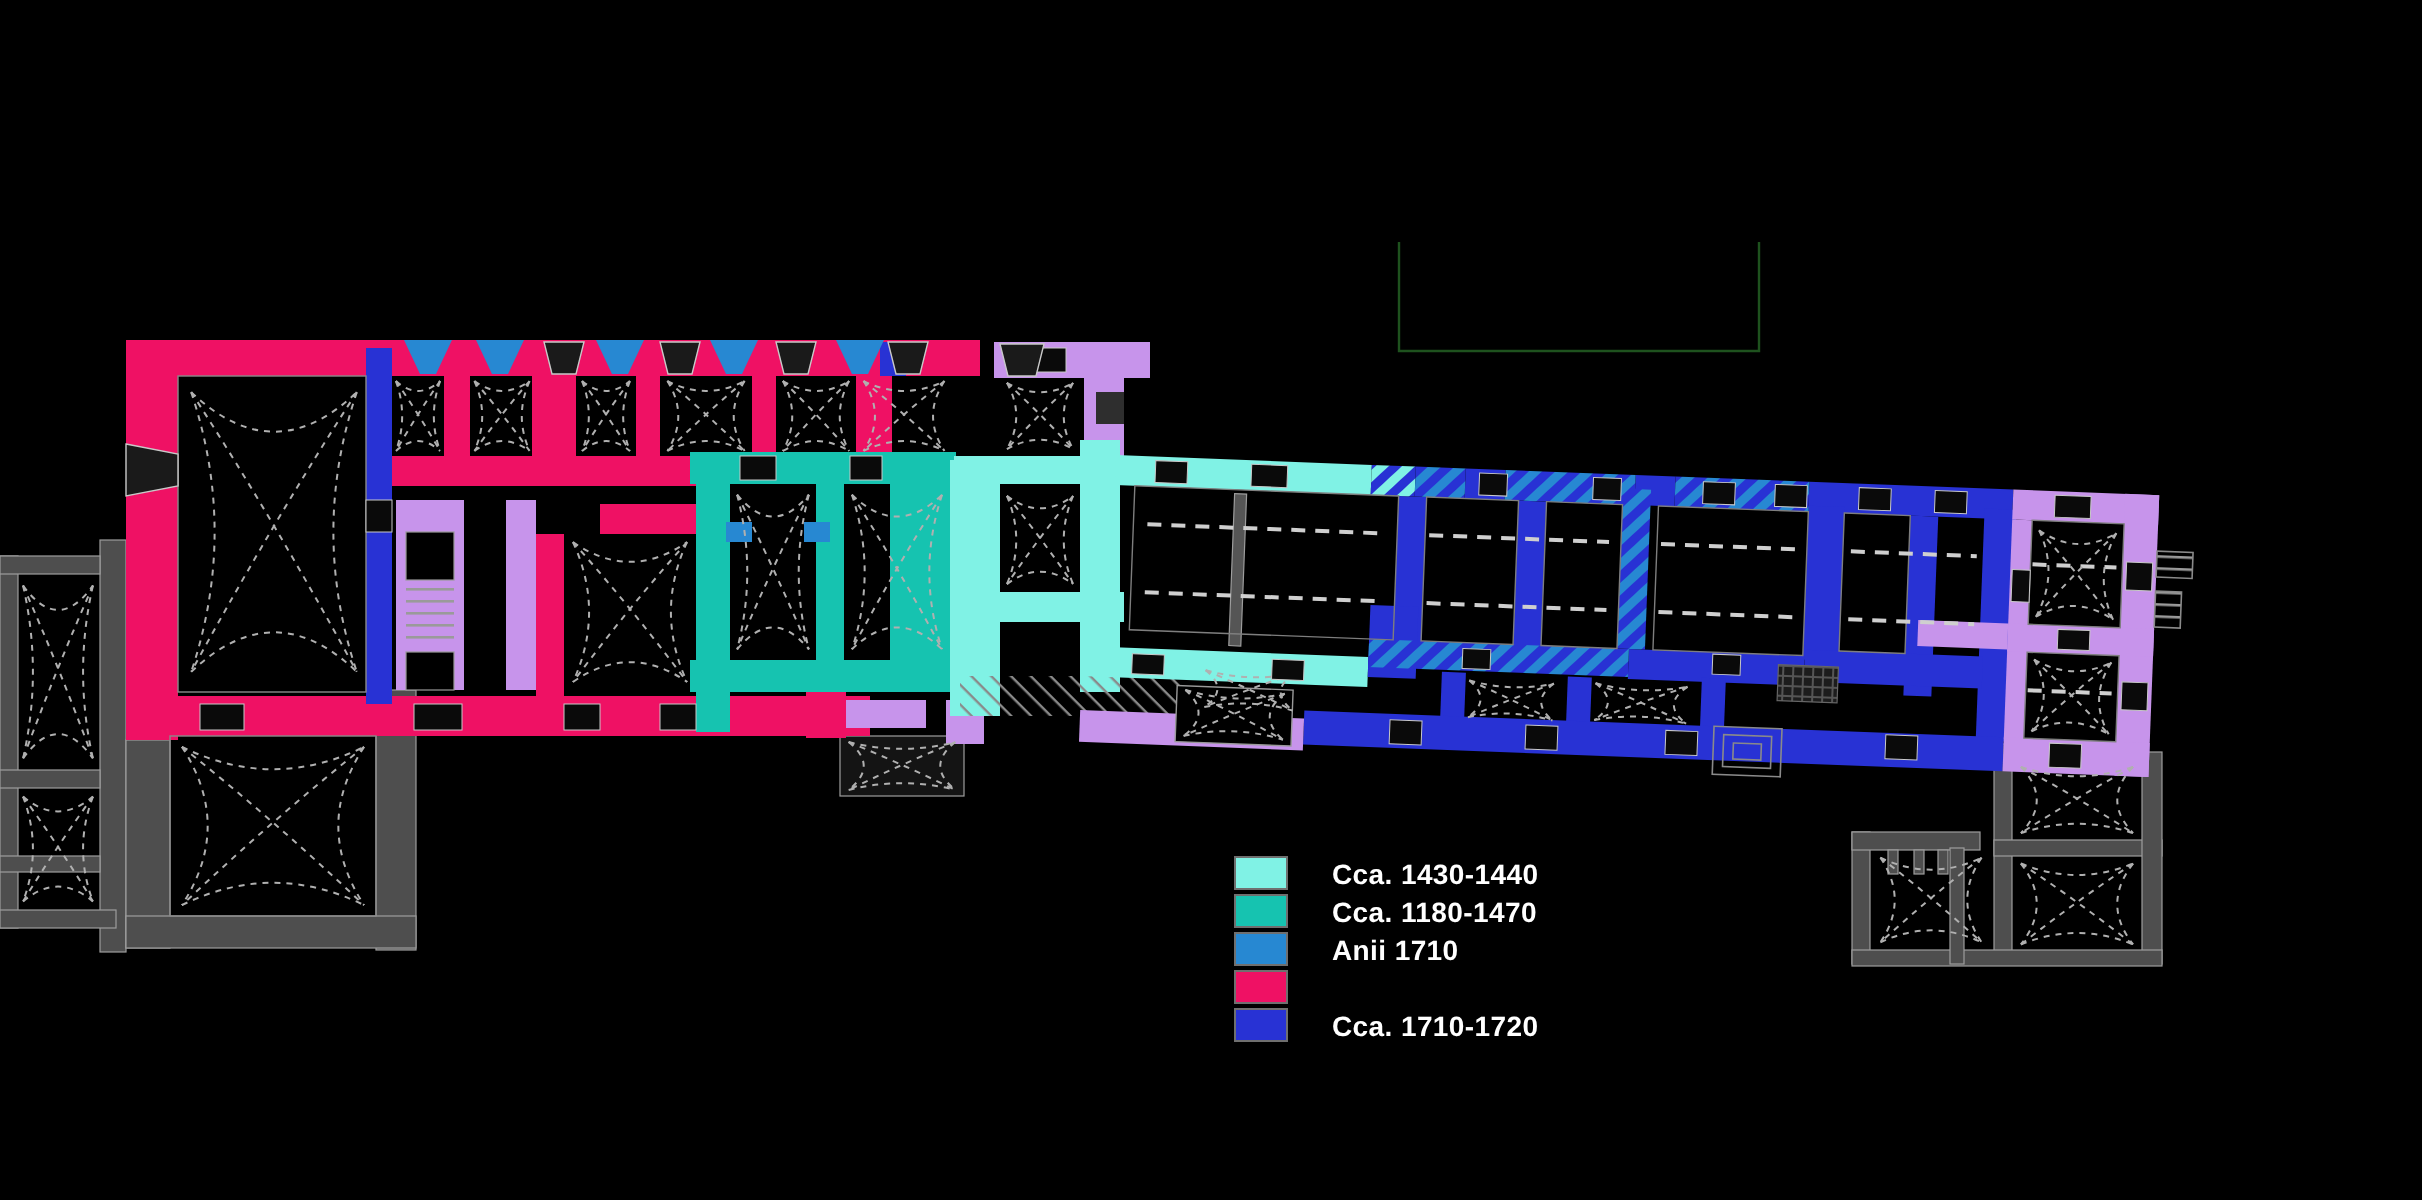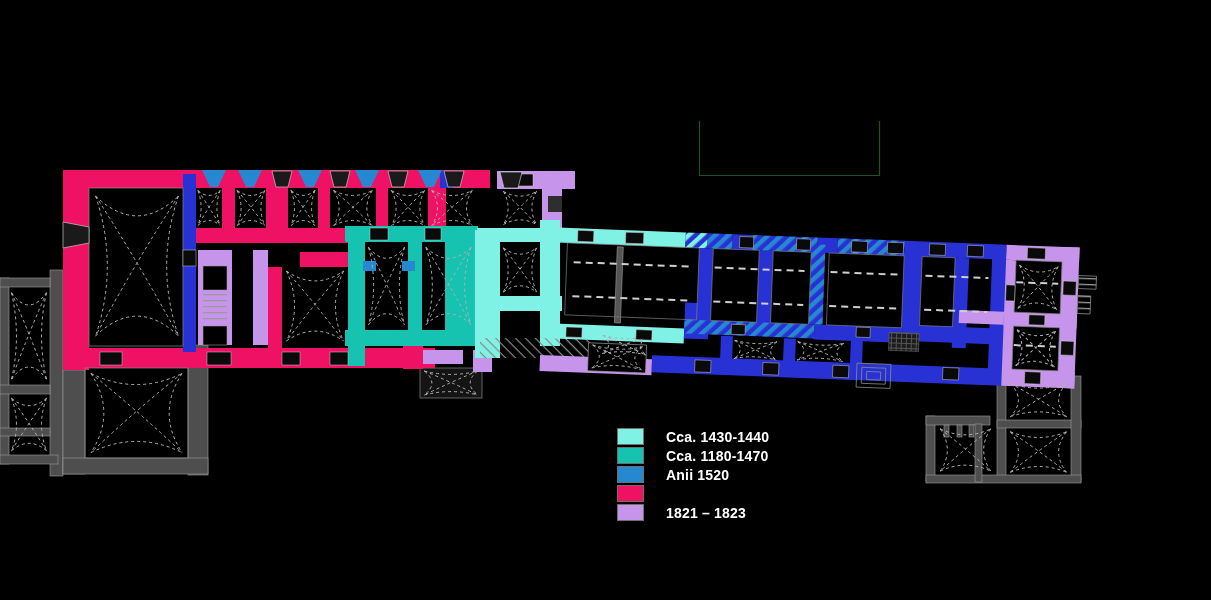--- a/index.html
+++ b/index.html
@@ -307,24 +307,24 @@
   <div class="legend-row">
     <span class="swatch" style="background-color: rgb(128, 242, 229);"></span>
     <span class="legend-label">Cca. 1430-1440</span>
   </div>
   <div class="legend-row">
     <span class="swatch" style="background-color: rgb(22, 195, 176);"></span>
     <span class="legend-label">Cca. 1180-1470</span>
   </div>
   <div class="legend-row">
     <span class="swatch" style="background-color: rgb(39, 136, 210);"></span>
-    <span class="legend-label">Anii 1520</span>
+    <span class="legend-label">Anii 1710</span>
   </div>
   <div class="legend-row">
     <span class="swatch" style="background-color: rgb(239, 17, 100);"></span>
   </div>
   <div class="legend-row">
-    <span class="swatch" style="background-color: rgb(199, 148, 235);"></span>
-    <span class="legend-label">1821 – 1823</span>
+    <span class="swatch" style="background-color: rgb(40, 50, 212);"></span>
+    <span class="legend-label">Cca. 1710-1720</span>
   </div>
 </div>
 
 </div>
 
 </body></html>

